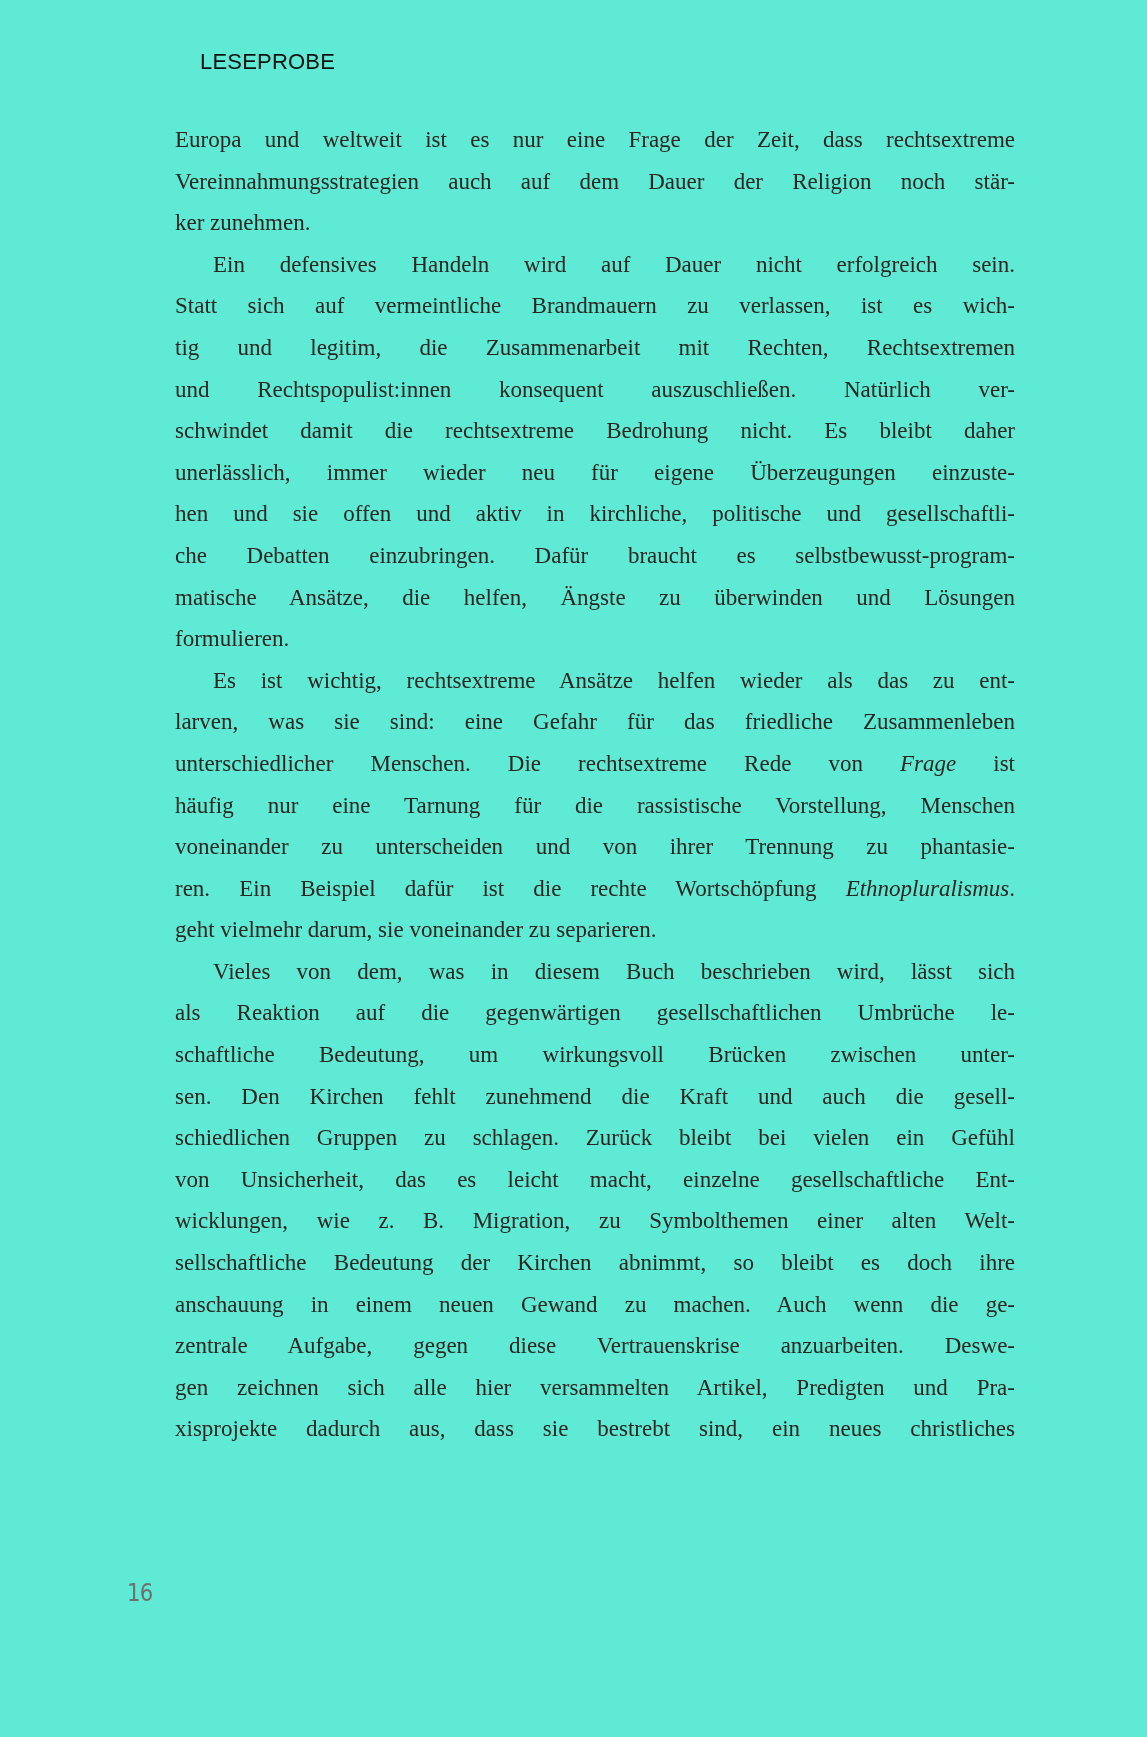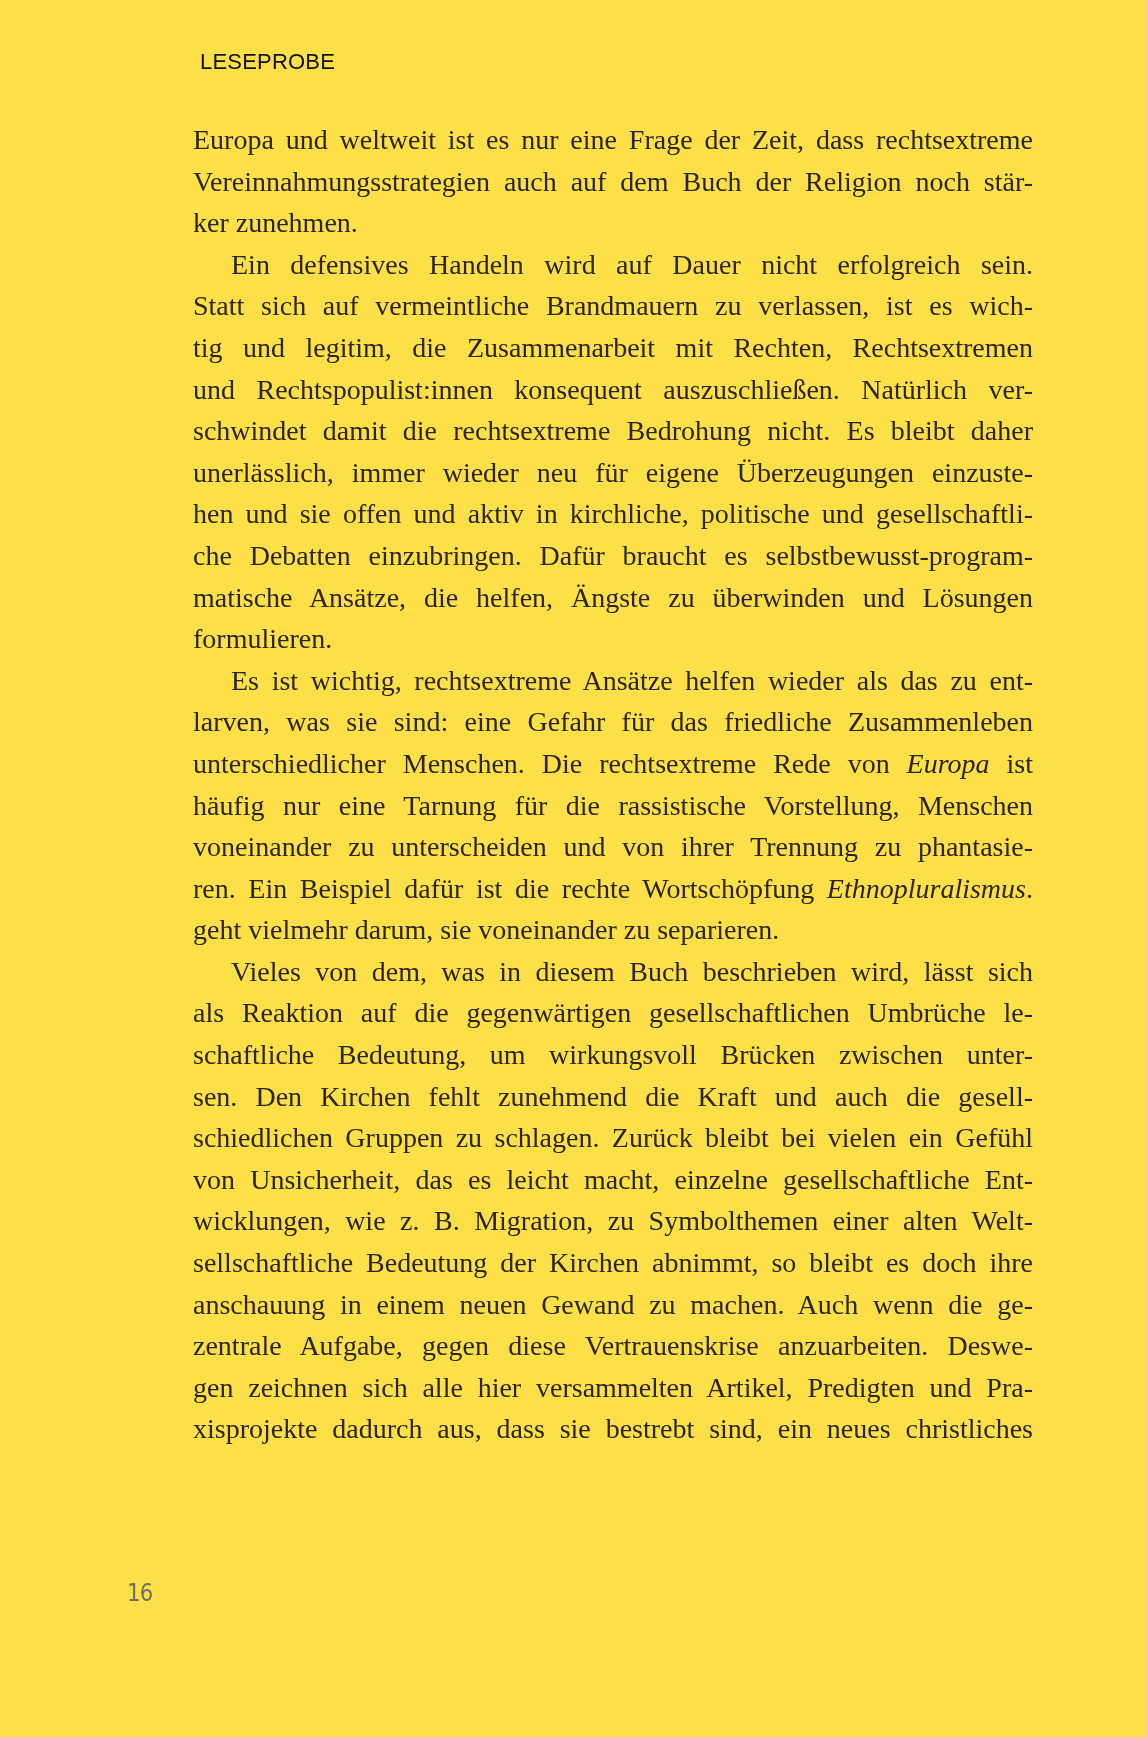--- a/index.html
+++ b/index.html
@@ -11,39 +11,39 @@
     width: 1147px;
     height: 1737px;
     position: relative;
     overflow: hidden;
   }
   .page {
     position: absolute;
     left: 0; top: 0;
     width: 1147px;
     height: 1737px;
-    background: #fde047;
+    background: #5eead4;
   }
   .running-head {
     position: absolute;
     left: 200px;
     top: 49px;
     font-family: "Liberation Sans", sans-serif;
     font-size: 22px;
     letter-spacing: 0.2px;
     color: #111111;
     line-height: 26px;
   }
   .body-text {
     position: absolute;
-    left: 193px;
+    left: 175px;
     top: 119px;
     width: 840px;
     font-family: "Liberation Serif", serif;
-    font-size: 28px;
+    font-size: 23px;
     color: #2b2620;
   }
   .line {
     display: block;
     height: 41.6px;
     line-height: 41.6px;
     white-space: nowrap;
     text-align: justify;
     text-align-last: justify;
     overflow: visible;
@@ -73,39 +73,39 @@
 </style>
 </head>
 <body>
 
 <div class="page">
   <div class="running-head">LESEPROBE</div>
 
   <div class="body-text" id="body-text">
       <div class="paragraph">
         <span class="line">Europa und weltweit ist es nur eine Frage der Zeit, dass rechtsextreme</span>
-        <span class="line">Vereinnahmungsstrategien auch auf dem Buch der Religion noch stär-</span>
+        <span class="line">Vereinnahmungsstrategien auch auf dem Dauer der Religion noch stär-</span>
         <span class="line last">ker zunehmen.</span>
       </div>
       <div class="paragraph">
         <span class="line indent">Ein defensives Handeln wird auf Dauer nicht erfolgreich sein.</span>
         <span class="line">Statt sich auf vermeintliche Brandmauern zu verlassen, ist es wich-</span>
         <span class="line">tig und legitim, die Zusammenarbeit mit Rechten, Rechtsextremen</span>
         <span class="line">und Rechtspopulist:innen konsequent auszuschließen. Natürlich ver-</span>
         <span class="line">schwindet damit die rechtsextreme Bedrohung nicht. Es bleibt daher</span>
         <span class="line">unerlässlich, immer wieder neu für eigene Überzeugungen einzuste-</span>
         <span class="line">hen und sie offen und aktiv in kirchliche, politische und gesellschaftli-</span>
         <span class="line">che Debatten einzubringen. Dafür braucht es selbstbewusst-program-</span>
         <span class="line">matische Ansätze, die helfen, Ängste zu überwinden und Lösungen</span>
         <span class="line last">formulieren.</span>
       </div>
       <div class="paragraph">
         <span class="line indent">Es ist wichtig, rechtsextreme Ansätze helfen wieder als das zu ent-</span>
         <span class="line">larven, was sie sind: eine Gefahr für das friedliche Zusammenleben</span>
-        <span class="line"><span>unterschiedlicher Menschen. Die rechtsextreme Rede von </span><em>Europa</em><span> ist</span></span>
+        <span class="line"><span>unterschiedlicher Menschen. Die rechtsextreme Rede von </span><em>Frage</em><span> ist</span></span>
         <span class="line">häufig nur eine Tarnung für die rassistische Vorstellung, Menschen</span>
         <span class="line">voneinander zu unterscheiden und von ihrer Trennung zu phantasie-</span>
         <span class="line"><span>ren. Ein Beispiel dafür ist die rechte Wortschöpfung </span><em>Ethnopluralismus</em><span>.</span></span>
         <span class="line last">geht vielmehr darum, sie voneinander zu separieren.</span>
       </div>
       <div class="paragraph">
         <span class="line indent">Vieles von dem, was in diesem Buch beschrieben wird, lässt sich</span>
         <span class="line">als Reaktion auf die gegenwärtigen gesellschaftlichen Umbrüche le-</span>
         <span class="line">schaftliche Bedeutung, um wirkungsvoll Brücken zwischen unter-</span>
         <span class="line">sen. Den Kirchen fehlt zunehmend die Kraft und auch die gesell-</span>

